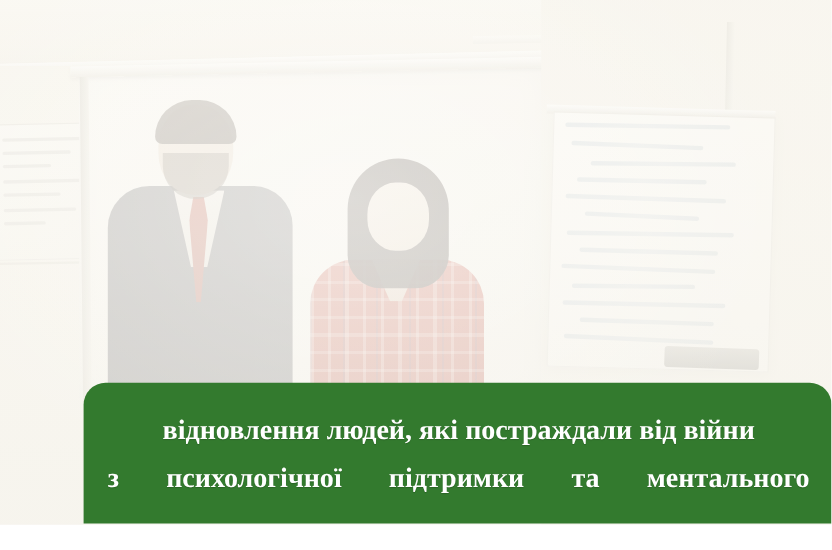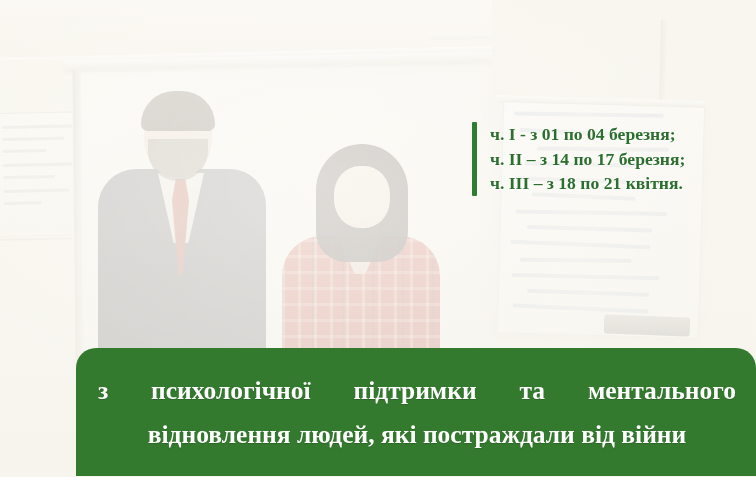--- a/index.html
+++ b/index.html
@@ -310,29 +310,21 @@
       <div class="w-body"></div>
       <div class="w-neck"></div>
       <div class="w-hair"></div>
       <div class="w-face"></div>
     </div>
 
     <div class="haze"></div>
     <div class="haze2"></div>
   </div>
 
-  <div class="dates">
-    <div class="dates-bar"></div>
-    <div class="dates-lines">
-      <div>ч. I  - з 01 по 04 березня;</div>
-      <div>ч. II – з 14 по 17 березня;</div>
-      <div>ч. III – з 18 по 21 квітня.</div>
-    </div>
-  </div>
 
 
   <div class="banner">
+    <div class="line center">відновлення людей, які постраждали від війни</div>
     <div class="line justified">з  психологічної  підтримки  та  ментального</div>
-    <div class="line center">відновлення людей, які постраждали від війни</div>
   </div>
 
   <div class="bottom-white"></div>
 </div>
 
 </body></html>

